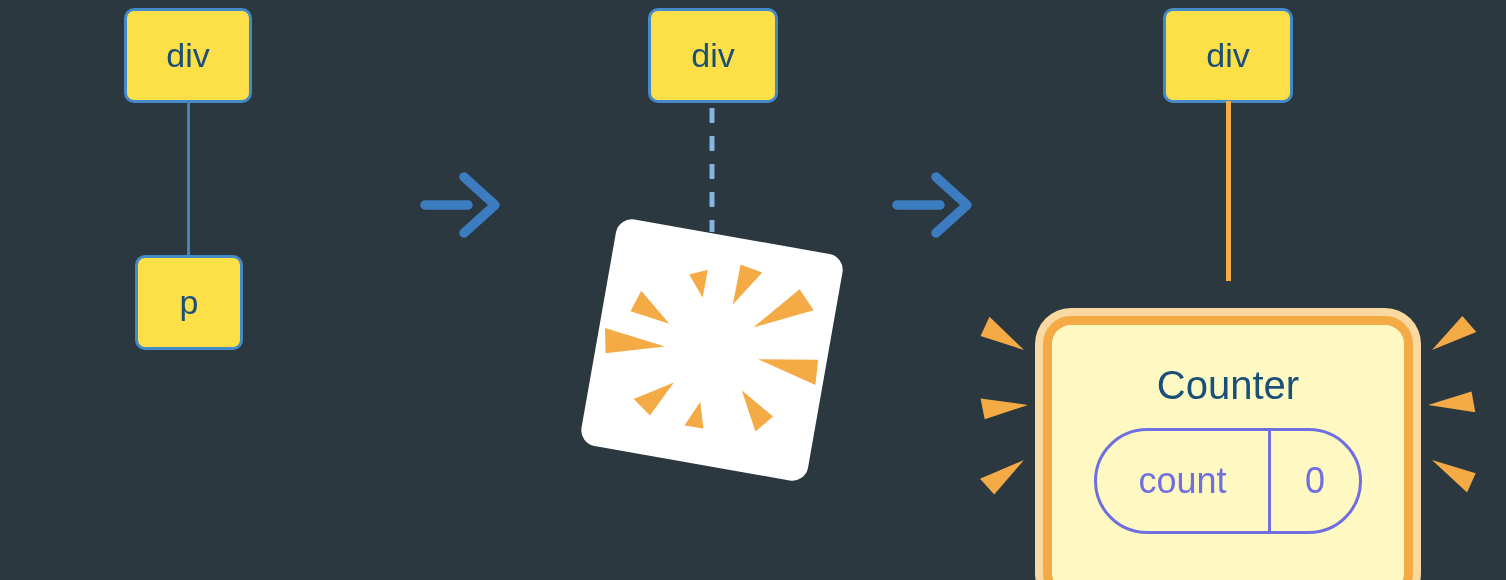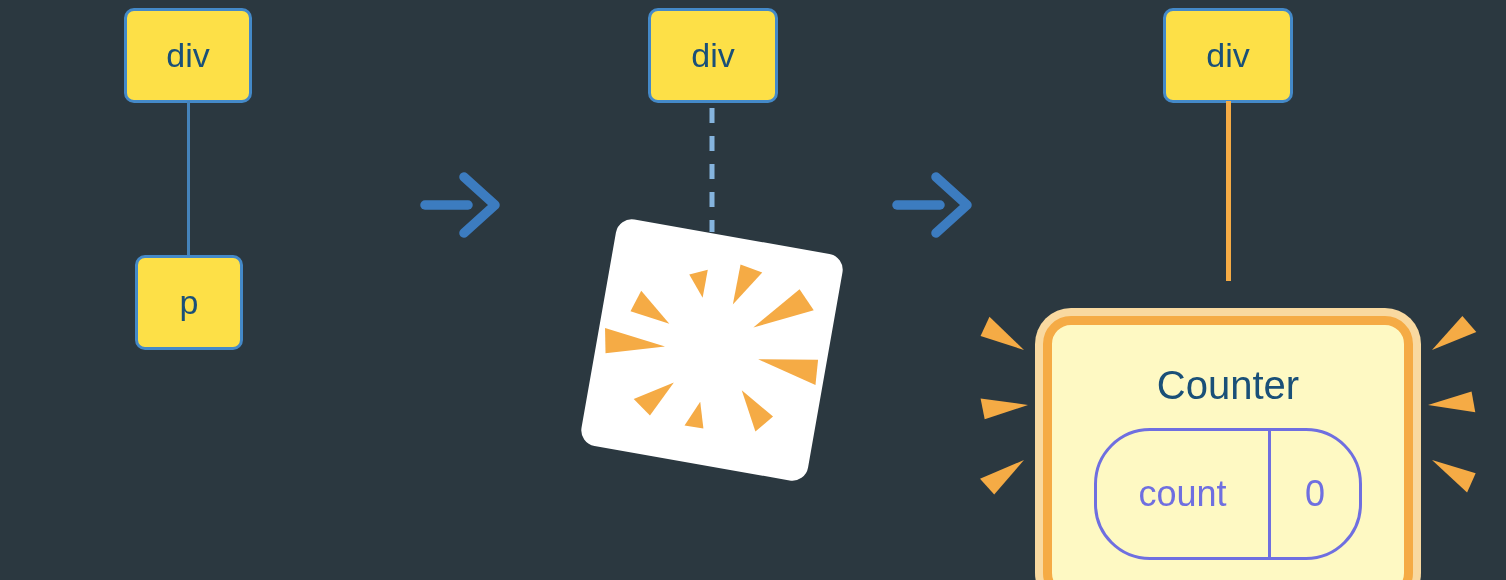--- a/index.html
+++ b/index.html
@@ -69,21 +69,21 @@
     margin-top: 38px;
   }
   .counter-title {
     margin-top: 38px;
     font-size: 40px;
     font-weight: 500;
     color: var(--node_text, #1a5078);
   }
   .state-pill {
     margin-top: 20px;
-    width: 268px; height: 132px;
+    width: 268px; height: 106px;
     border: 3px solid var(--purple, #6f6fe0);
     border-radius: 56px;
     display: flex;
     align-items: stretch;
     overflow: hidden;
     color: var(--purple, #6f6fe0);
     font-size: 36px;
   }
   .state-key { flex: 1; display: flex; align-items: center; justify-content: center; }
   .pill-divider { width: 3px; background: var(--purple, #6f6fe0); }

